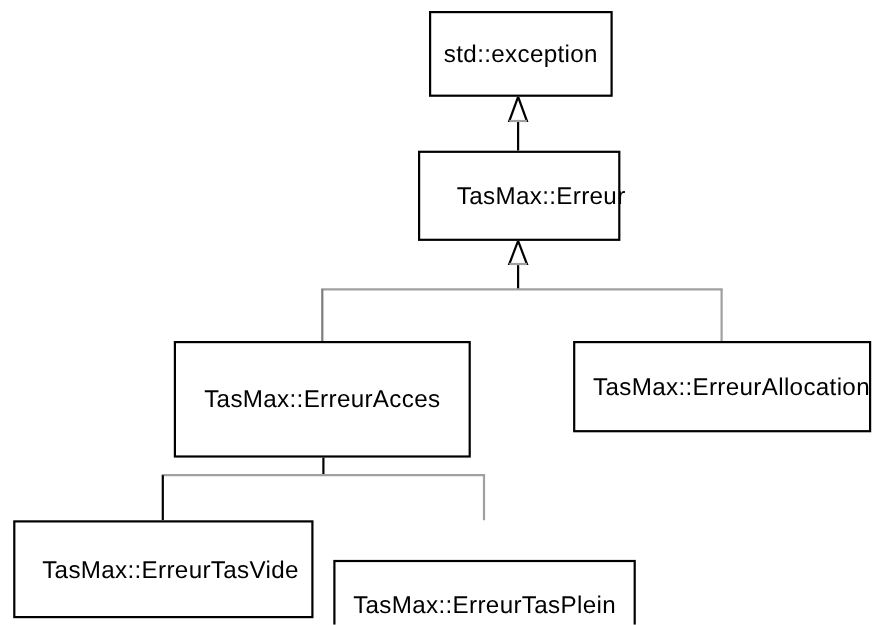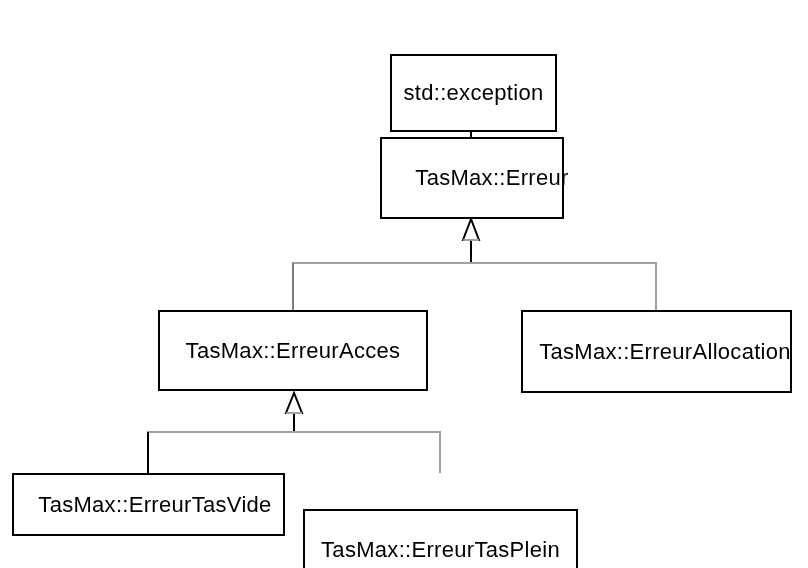--- a/index.html
+++ b/index.html
@@ -33,25 +33,25 @@
     text-align: center;
     z-index: 2;
   }
   .node-label {
     font-size: 22px;
     color: #000000;
     white-space: nowrap;
     letter-spacing: 0.3px;
   }
   
-  #node-std-exception        { left: 390px; top: 10px;  width: 167px; height: 78px; margin-top: 44px; }
+  #node-std-exception        { left: 390px; top: 10px;  width: 167px; height: 78px; }
   #node-erreur               { left: 380px; top: 137px; width: 184px; height: 82px; padding-left: 40px; }
-  #node-erreur-acces         { left: 158px; top: 310px; width: 270px; height: 81px; }
+  #node-erreur-acces         { left: 158px; top: 310px; width: 270px; height: 106px; }
   #node-erreur-allocation    { left: 521px; top: 310px; width: 271px; height: 83px; padding-left: 17px; }
-  #node-erreur-tasvide       { left: 12px;  top: 473px; width: 273px; height: 63px; padding-left: 13px; }
+  #node-erreur-tasvide       { left: 12px;  top: 473px; width: 273px; height: 89px; padding-left: 13px; }
   #node-erreur-tasplein      { left: 303px; top: 491px; width: 275px; height: 81px; margin-top: 18px; }
 </style>
 </head>
 <body>
 
 <div class="canvas">
 
   <svg class="connector-layer" width="808" height="568" viewBox="0 0 808 568" xmlns="http://www.w3.org/2000/svg">
 
     <g>

